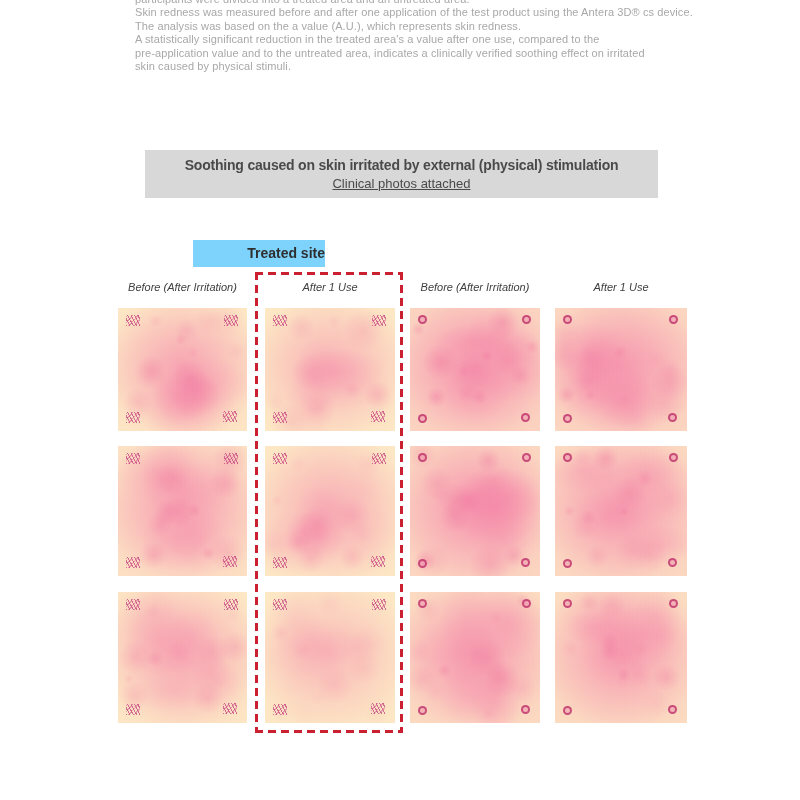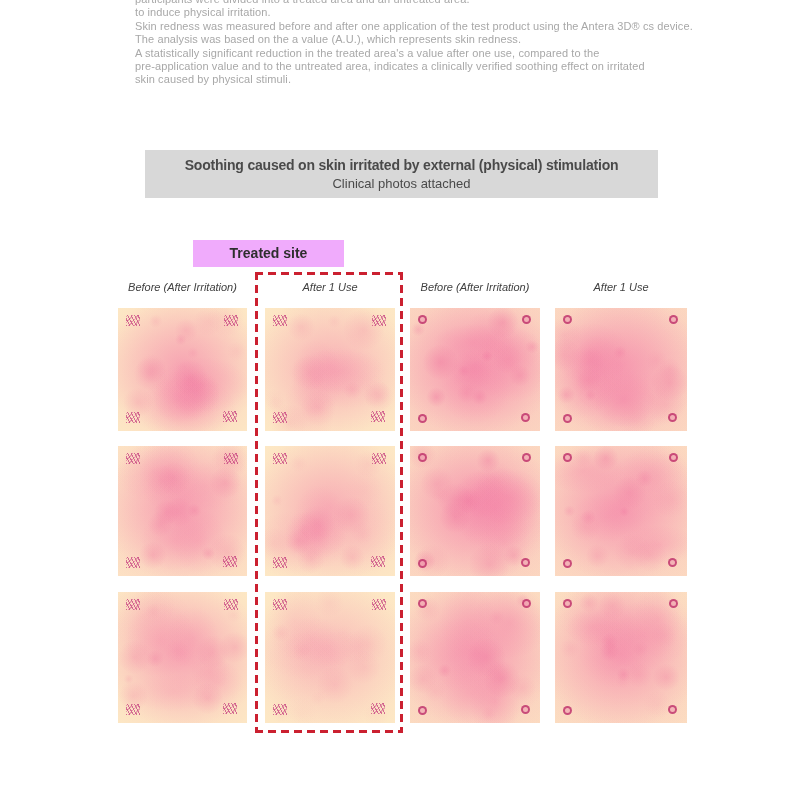--- a/index.html
+++ b/index.html
@@ -6,21 +6,21 @@
   html,body { background:#ffffff; }
   body { font-family:"Liberation Sans", sans-serif; }
   .canvas { position:relative; width:800px; height:800px; margin:0 auto; background:#fff; overflow:hidden; }
 
   .notes { position:absolute; left:135px; top:-7px; font-size:11px; line-height:13.4px; letter-spacing:0.1px; }
   .notes div { white-space:nowrap; }
 
   .banner { position:absolute; left:145px; top:150px; width:513px; height:48px;
             text-align:center; color:#4a4a4a; padding-top:5px; }
   .banner .title { font-size:14px; font-weight:bold; line-height:20px; letter-spacing:-0.2px; }
-  .banner .subtitle { font-size:13px; line-height:18px; }
+  .banner .subtitle { font-size:13px; line-height:18px;text-decoration:underline; }
 
   .site-label { position:absolute; top:240px; height:27px; line-height:27px; text-align:center;
                 font-weight:bold; font-size:14px; color:#2e2e2e; }
 
   .col-header { position:absolute; top:281px; font-size:11px; color:#3f3f3f; text-align:center; white-space:nowrap;font-style:italic; }
 
   .photo { position:absolute; }
   .marker { position:absolute; }
   .ring { width:9px; height:9px; border-radius:50%;
           border:2px solid rgba(186,40,100,0.75); background:rgba(233,120,165,0.35); }
@@ -35,34 +35,33 @@
   .hl .l { top:0; bottom:0; left:0;   width:3px; }
   .hl .r { top:0; bottom:0; right:0;  width:3px; }
 </style>
 </head>
 <body>
 
 <div class="canvas">
 
   <div class="notes" style="color: rgb(168, 168, 168);">
       <div>participants were divided into a treated area and an untreated area.</div>
-      <div>to induce physical irritation.</div>
       <div>Skin redness was measured before and after one application of the test product using the Antera 3D® cs device.</div>
       <div>The analysis was based on the a value (A.U.), which represents skin redness.</div>
       <div>A statistically significant reduction in the treated area's a value after one use, compared to the</div>
       <div>pre-application value and to the untreated area, indicates a clinically verified soothing effect on irritated</div>
       <div>skin caused by physical stimuli.</div>
     </div>
 
   <div class="banner" style="background: rgb(216, 216, 216); color: rgb(74, 74, 74);">
     <div class="title">Soothing caused on skin irritated by external (physical) stimulation</div>
     <div class="subtitle">Clinical photos attached</div>
   </div>
 
-  <div class="site-label" style="left: 193px; width: 151px; background: #f0abfc;">Treated site</div>
+  <div class="site-label" style="left: 193px; width: 132px; background: #7dd3fc; text-align: right;">Treated site</div>
 
   <div>
       <div class="col-header" style="left: 108px; width: 149px;">Before (After Irritation)</div>
       <div class="col-header" style="left: 255px; width: 150px;">After 1 Use</div>
       <div class="col-header" style="left: 400px; width: 150px;">Before (After Irritation)</div>
       <div class="col-header" style="left: 545px; width: 152px;">After 1 Use</div>
     </div>
 
   <div>
       <div class="photo" style="left: 118px; top: 308px; width: 129px; height: 123px; background: radial-gradient(18px at 56.1% 56.7%, rgba(235, 92, 148, 0.21) 0%, rgba(235, 92, 148, 0) 100%), radial-gradient(15px at 15.5% 76.9%, rgba(235, 92, 148, 0.17) 0%, rgba(235, 92, 148, 0) 100%), radial-gradient(19px at 83.6% 8.2%, rgba(235, 92, 148, 0.09) 0%, rgba(235, 92, 148, 0) 100%), radial-gradient(7px at 29.2% 10.7%, rgba(235, 92, 148, 0.118) 0%, rgba(235, 92, 148, 0) 100%), radial-gradient(12px at 52.9% 18.1%, rgba(235, 92, 148, 0.145) 0%, rgba(235, 92, 148, 0) 100%), radial-gradient(15px at 69.9% 11%, rgba(235, 92, 148, 0.1) 0%, rgba(235, 92, 148, 0) 100%), radial-gradient(10px at 92.2% 35.1%, rgba(235, 92, 148, 0.075) 0%, rgba(235, 92, 148, 0) 100%), radial-gradient(17px at 25.3% 53.6%, rgba(235, 92, 148, 0.173) 0%, rgba(235, 92, 148, 0) 100%), radial-gradient(6px at 48.7% 25.7%, rgba(235, 92, 148, 0.176) 0%, rgba(235, 92, 148, 0) 100%), radial-gradient(21px at 63.4% 67.7%, rgba(235, 92, 148, 0.118) 0%, rgba(235, 92, 148, 0) 100%), radial-gradient(15px at 25.9% 49.4%, rgba(235, 92, 148, 0.145) 0%, rgba(235, 92, 148, 0) 100%), radial-gradient(6px at 58.1% 36.5%, rgba(235, 92, 148, 0.106) 0%, rgba(235, 92, 148, 0) 100%), radial-gradient(37% 23% at 65.6% 62.8%, rgba(243, 122, 164, 0.31) 0%, rgba(243, 122, 164, 0) 100%), radial-gradient(19% 20% at 60.3% 71.3%, rgba(243, 122, 164, 0.25) 0%, rgba(243, 122, 164, 0) 100%), radial-gradient(38% 28% at 53.9% 82.2%, rgba(243, 122, 164, 0.263) 0%, rgba(243, 122, 164, 0) 100%), radial-gradient(29% 31% at 51.1% 76.6%, rgba(243, 122, 164, 0.145) 0%, rgba(243, 122, 164, 0) 100%), radial-gradient(22% 22% at 48.7% 72.6%, rgba(243, 122, 164, 0.298) 0%, rgba(243, 122, 164, 0) 100%), radial-gradient(62% 58% at 50% 47%, rgba(243, 122, 164, 0.48) 0%, rgba(243, 122, 164, 0) 100%), radial-gradient(80% 75% at 51% 52%, rgba(247, 150, 182, 0.37) 0%, rgba(247, 150, 182, 0) 100%), rgb(253, 234, 197);">

